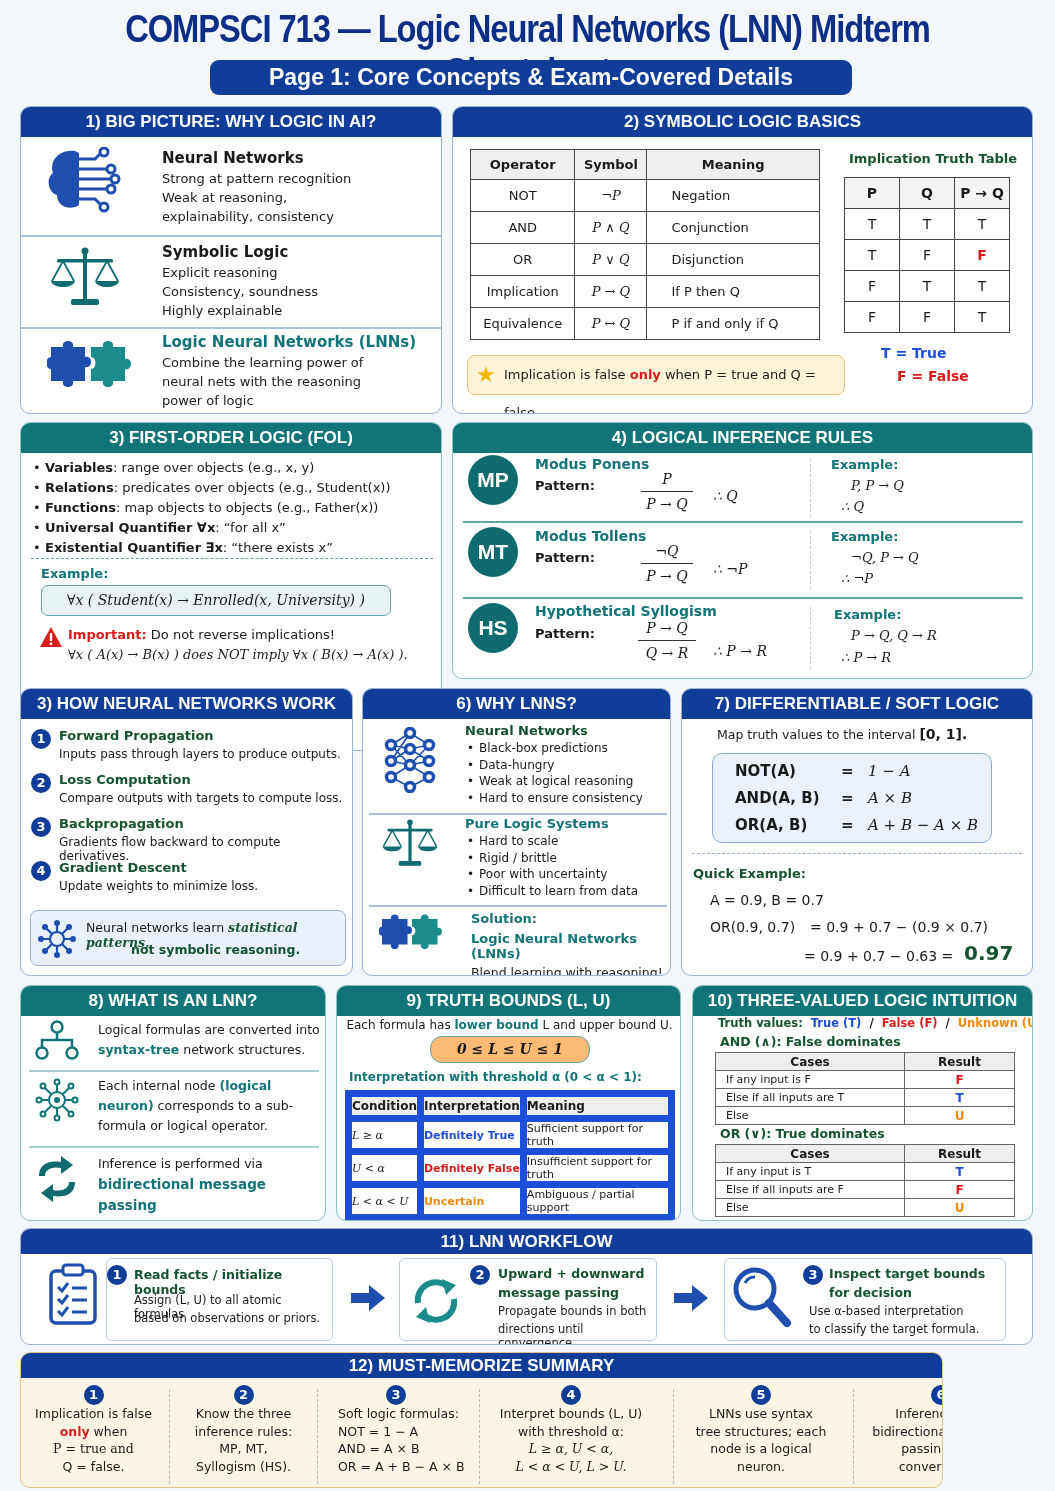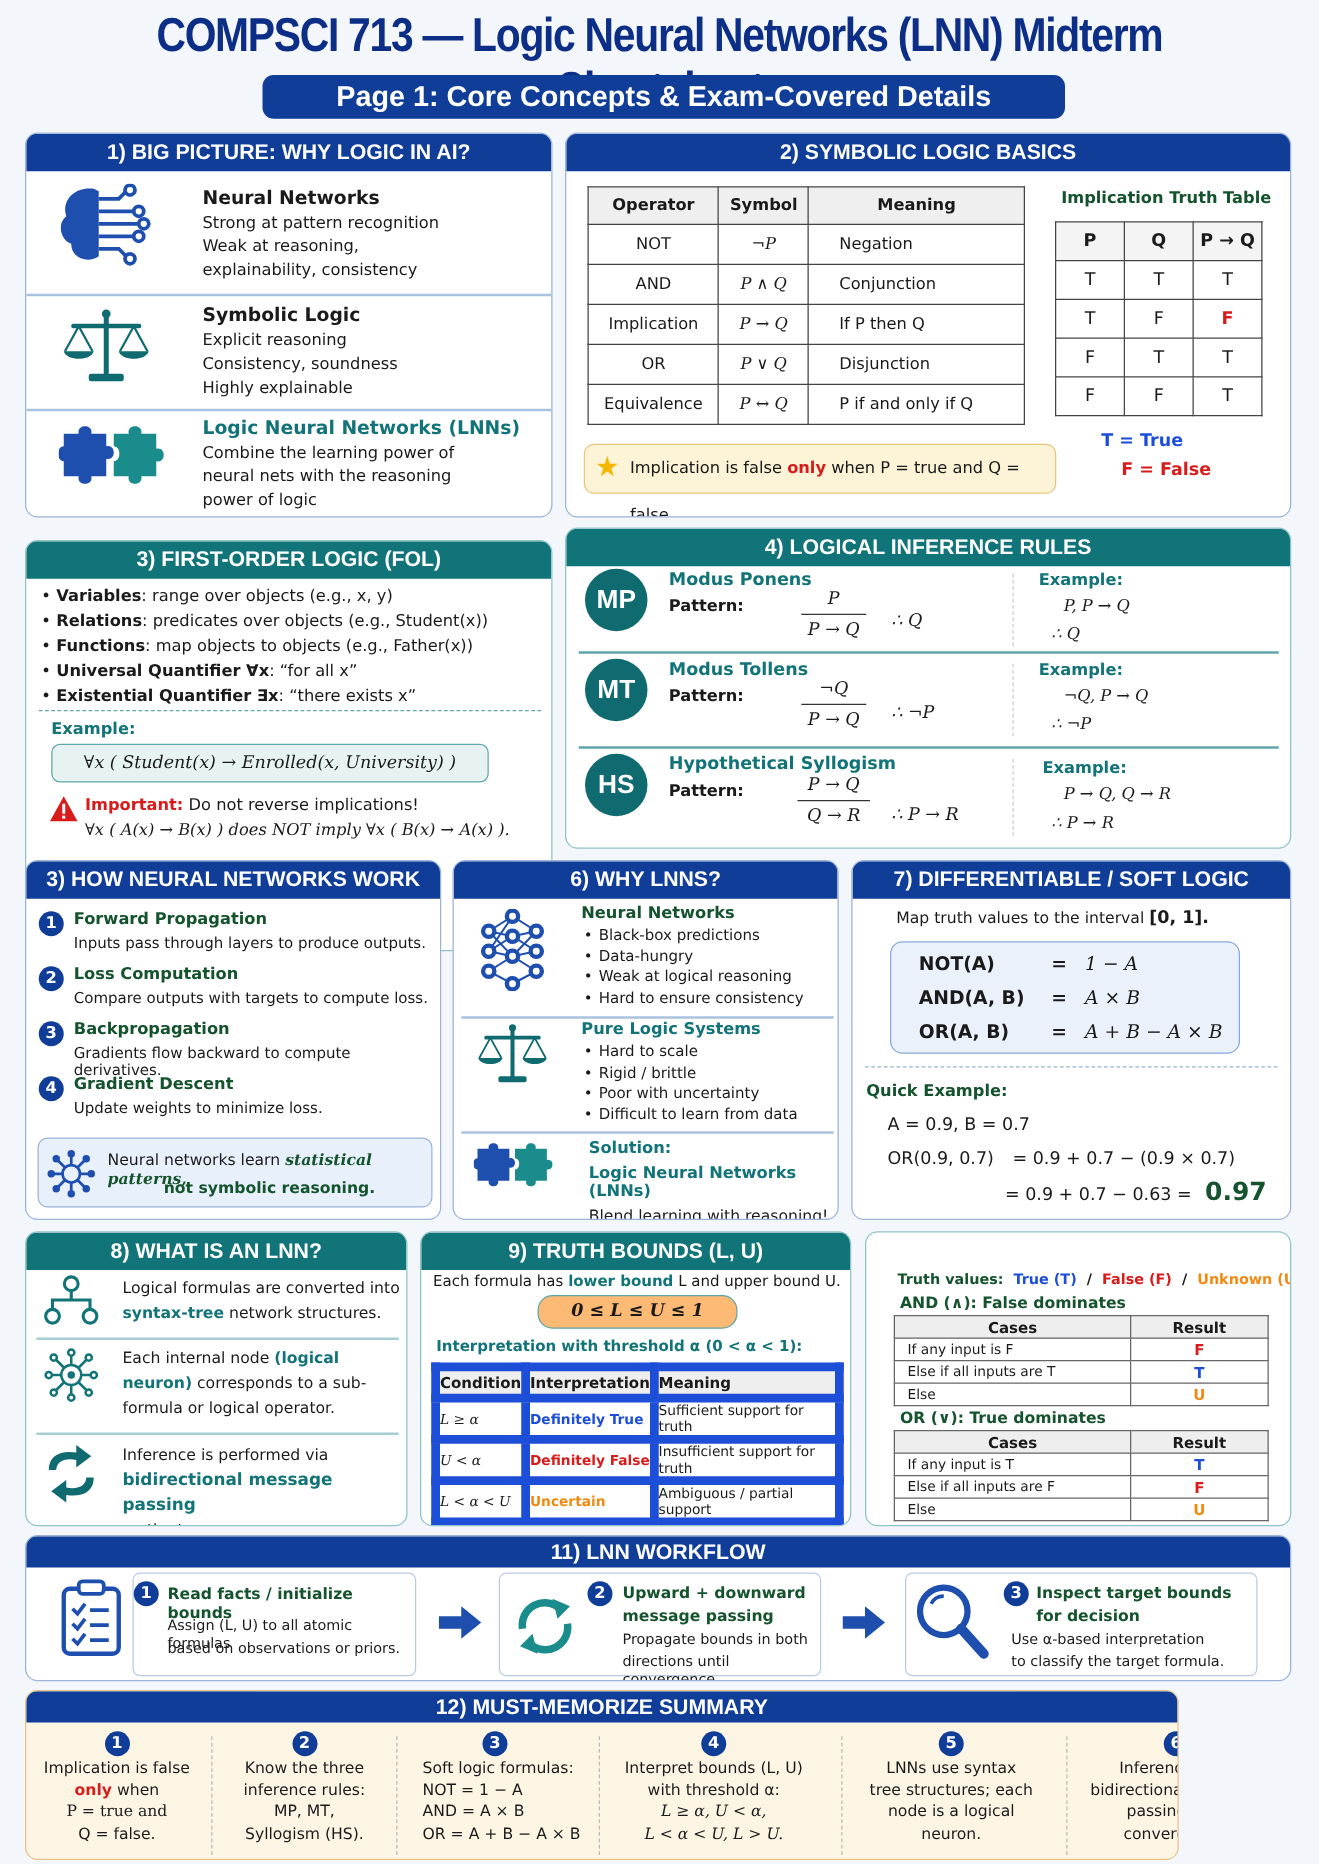--- a/index.html
+++ b/index.html
@@ -134,28 +134,28 @@
           <td>NOT</td>
           <td class="it">¬P</td>
           <td style="text-align:left;padding-left:24px;">Negation</td>
         </tr>
     <tr>
           <td>AND</td>
           <td class="it">P ∧ Q</td>
           <td style="text-align:left;padding-left:24px;">Conjunction</td>
         </tr>
     <tr>
+          <td>OR</td>
+          <td class="it">P ∨ Q</td>
+          <td style="text-align:left;padding-left:24px;">Disjunction</td>
+        </tr>
+    <tr>
           <td>Implication</td>
           <td class="it">P → Q</td>
           <td style="text-align:left;padding-left:24px;">If P then Q</td>
-        </tr>
-    <tr>
-          <td>OR</td>
-          <td class="it">P ∨ Q</td>
-          <td style="text-align:left;padding-left:24px;">Disjunction</td>
         </tr>
     <tr>
           <td>Equivalence</td>
           <td class="it">P ↔ Q</td>
           <td style="text-align:left;padding-left:24px;">P if and only if Q</td>
         </tr>
   </tbody>
     </table>
   <div class="abs b blue" style="left:392px;top:44px;width:176px;text-align:center;font-size:13px;">Implication Truth Table</div>
   <table class="tt abs" style="left:391px;top:70px;">
@@ -188,21 +188,21 @@
   </tbody>
     </table>
   <div class="abs b green" style="left:428px;top:238px;font-size:14px;">T = True</div>
   <div class="abs b red" style="left:428px;top:261px;font-size:14px;margin-left:16px;">F = False</div>
   <div class="abs" style="left:14px;top:248px;width:378px;height:40px;background:#fdf3d6;border:1.5px solid #e8c77c;border-radius:8px;font-size:13px;line-height:38px;padding-left:36px;">
     <span class="abs" style="left:8px;top:0;font-size:22px;color:#f5b800;">★</span>
     <span>Implication is false </span><span class="red b">only</span><span> when P = true and Q = false.</span>
   </div>
 </div>
 
-<div class="panel teal" style="left:20px;top:432px;width:422px;height:329px;">
+<div class="panel teal" style="left:20px;top:422px;width:422px;height:329px;">
   <div class="ph">3) FIRST-ORDER LOGIC (FOL)</div>
   <ul class="ul abs" style="left:10px;top:35px;font-size:13px;line-height:20px;">
     <li><span class="b">Variables</span><span>: range over objects (e.g., x, y)</span></li>
     <li><span class="b">Relations</span><span>: predicates over objects (e.g., Student(x))</span></li>
     <li><span class="b">Functions</span><span>: map objects to objects (e.g., Father(x))</span></li>
     <li><span class="b">Universal Quantifier ∀x</span><span>: “for all x”</span></li>
     <li><span class="b">Existential Quantifier ∃x</span><span>: “there exists x”</span></li>
   </ul>
   <div class="abs" style="left:10px;top:135px;width:402px;border-top:1.5px dashed #5fa6aa;"></div>
   <div class="abs b tealc" style="left:20px;top:143px;font-size:13px;">Example:</div>
@@ -487,20 +487,21 @@
     <tr>
           <td class="it">L &gt; U</td>
           <td class="b purple">Contradiction</td>
           <td>Inconsistent information</td>
         </tr>
   </tbody>
     </table>
 </div>
 
 <div class="panel teal" style="left:692px;top:985px;width:341px;height:236px;">
+  <div class="ph">10) THREE-VALUED LOGIC INTUITION</div>
   <div class="abs b" style="left:25px;top:30px;font-size:11.5px;white-space:nowrap;"><span class="blue">Truth values:</span>&nbsp;&nbsp;<span class="green">True (T)</span>&nbsp;&nbsp;<span>/</span>&nbsp;&nbsp;<span class="red">False (F)</span>&nbsp;&nbsp;<span>/</span>&nbsp;&nbsp;<span class="orange">Unknown (U)</span></div>
   <div class="abs b blue" style="left:27px;top:48px;font-size:12.5px;">AND (∧):  False dominates</div>
   <table class="tvtable abs" style="left:22px;top:66px;width:300px;">
     <tbody>
         <tr>
           <th>Cases</th>
           <th style="width:110px;">Result</th>
         </tr>
     <tr>
           <td class="c">If any input is F</td>

